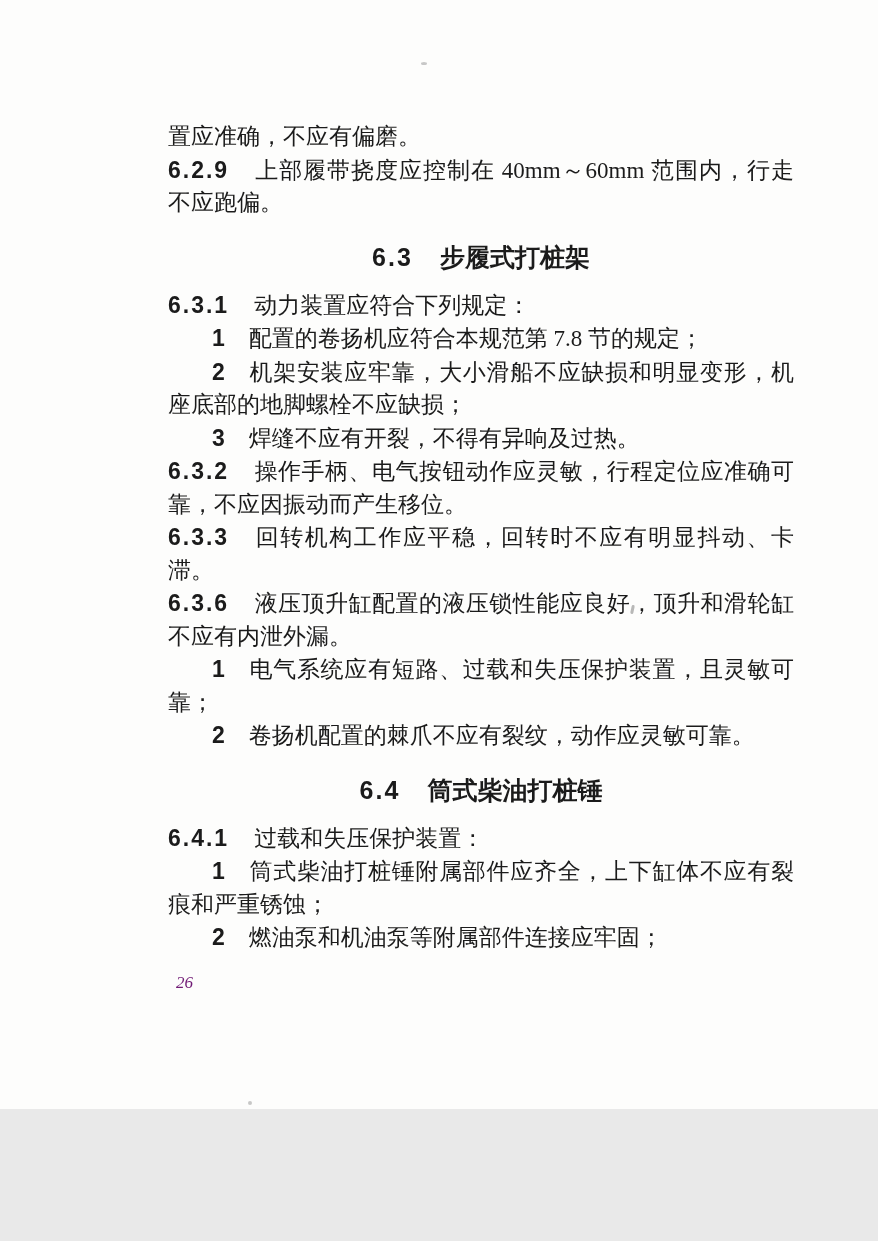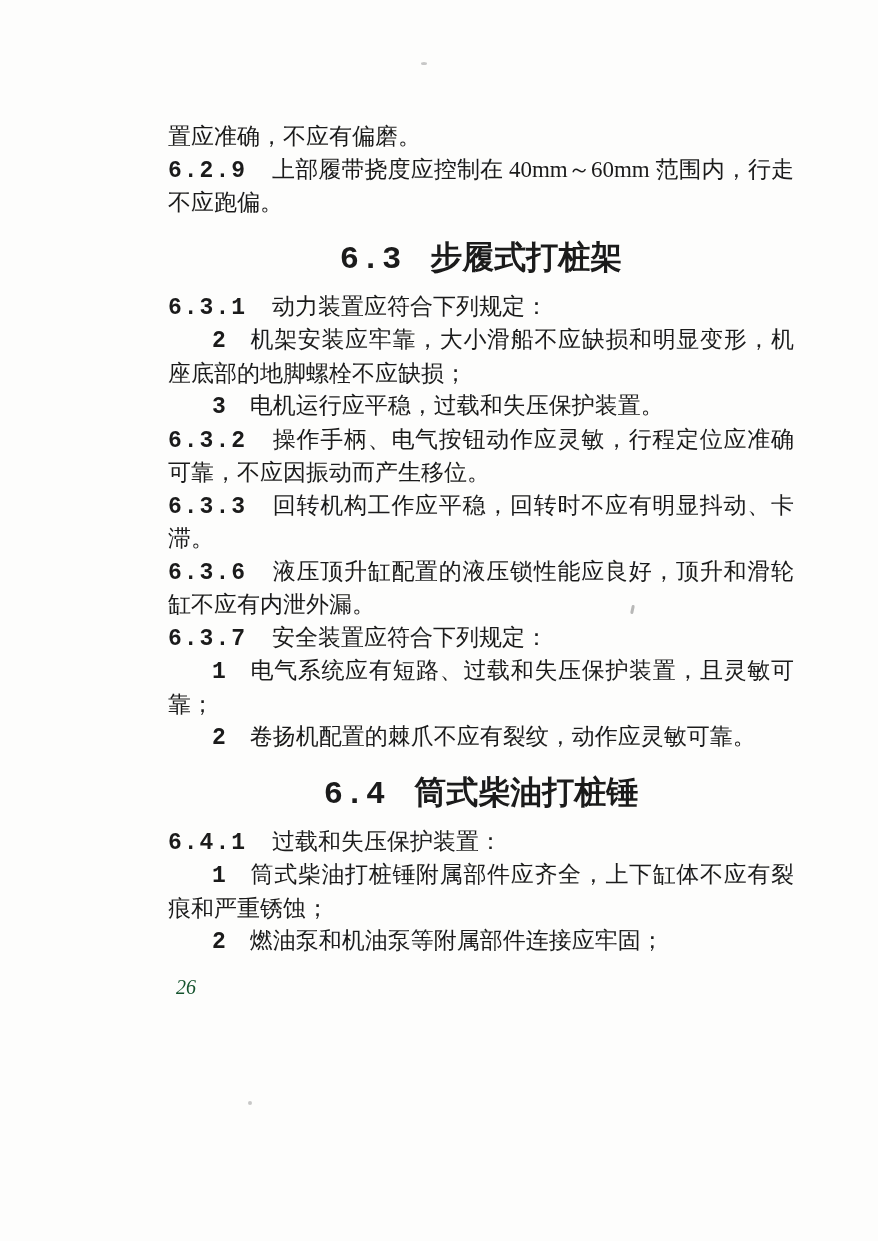--- a/index.html
+++ b/index.html
@@ -3,74 +3,74 @@
 <meta charset="utf-8">
 <style>
   html,body{margin:0;padding:0;}
   body{
     width:878px;height:1241px;
     background:#e9e9e9;
     font-family:"Liberation Serif","DejaVu Serif",serif;
   }
   .page{
     position:relative;
-    width:878px;height:1241px;
+    width:878px;height:1109px;
     background:#fdfdfc;
     color:#1b1b1b;
     overflow:hidden;
   }
   .text-column{
     position:absolute;
     left:168px;
     top:121px;
     width:626px;
   }
   .para{
     margin:0;
     font-size:23px;
     line-height:32.5px;
     text-align:justify;
     text-align-last:left;
     font-weight:normal;
   }
   .para .num{
     font-weight:bold;
-    font-family:Liberation Mono, monospace;
+    font-family:Liberation Sans, sans-serif;
   }
   .clause .num{
     letter-spacing:2px;
     margin-right:25px;
   }
   .subitem{
     text-indent:44px;
   }
   .subitem .num{
     margin-right:24px;
   }
   .heading{
     margin:21px 0 15px 0;
-    font-size:32px;
+    font-size:25px;
     line-height:33px;
     font-weight:bold;
     text-align:right;
     text-align-last:center;
   }
   .heading .num{
     letter-spacing:2px;
     margin-right:27px;
   }
   .page-footer{
     margin-top:13px;
     padding-left:8px;
   }
   .page-number{
     font-style:italic;
-    font-size:20px;
+    font-size:17px;
     line-height:30px;
-    color:#14532d;
+    color:#701a75;
     font-family:"Liberation Serif","DejaVu Serif",serif;
   }
   
   .speck{
     position:absolute;
     background:#9a9a9a;
     opacity:.55;
     border-radius:50%;
   }
   .speck-1{left:421px;top:62px;width:6px;height:3px;}
@@ -84,26 +84,26 @@
   <div class="speck speck-1"></div>
   <div class="speck speck-2"></div>
   <div class="speck speck-3"></div>
 
   <div class="text-column">
     <div>
         <p class="para continuation"><span class="txt">置应准确，不应有偏磨。</span></p>
         <p class="para clause"><span class="num">6.2.9</span><span class="txt">上部履带挠度应控制在 40mm～60mm 范围内，行走不应跑偏。</span></p>
         <h2 class="para heading"><span class="num">6.3</span><span class="txt">步履式打桩架</span></h2>
         <p class="para clause"><span class="num">6.3.1</span><span class="txt">动力装置应符合下列规定：</span></p>
+        <p class="para subitem"><span class="num">1</span><span class="txt">配置的卷扬机应符合本规范第 7.8 节的规定；</span></p>
         <p class="para subitem"><span class="num">2</span><span class="txt">机架安装应牢靠，大小滑船不应缺损和明显变形，机座底部的地脚螺栓不应缺损；</span></p>
-        <p class="para subitem"><span class="num">3</span><span class="txt">电机运行应平稳，过载和失压保护装置。</span></p>
+        <p class="para subitem"><span class="num">3</span><span class="txt">焊缝不应有开裂，不得有异响及过热。</span></p>
         <p class="para clause"><span class="num">6.3.2</span><span class="txt">操作手柄、电气按钮动作应灵敏，行程定位应准确可靠，不应因振动而产生移位。</span></p>
         <p class="para clause"><span class="num">6.3.3</span><span class="txt">回转机构工作应平稳，回转时不应有明显抖动、卡滞。</span></p>
         <p class="para clause"><span class="num">6.3.6</span><span class="txt">液压顶升缸配置的液压锁性能应良好，顶升和滑轮缸不应有内泄外漏。</span></p>
-        <p class="para clause"><span class="num">6.3.7</span><span class="txt">安全装置应符合下列规定：</span></p>
         <p class="para subitem"><span class="num">1</span><span class="txt">电气系统应有短路、过载和失压保护装置，且灵敏可靠；</span></p>
         <p class="para subitem"><span class="num">2</span><span class="txt">卷扬机配置的棘爪不应有裂纹，动作应灵敏可靠。</span></p>
         <h2 class="para heading"><span class="num">6.4</span><span class="txt">筒式柴油打桩锤</span></h2>
         <p class="para clause"><span class="num">6.4.1</span><span class="txt">过载和失压保护装置：</span></p>
         <p class="para subitem"><span class="num">1</span><span class="txt">筒式柴油打桩锤附属部件应齐全，上下缸体不应有裂痕和严重锈蚀；</span></p>
         <p class="para subitem"><span class="num">2</span><span class="txt">燃油泵和机油泵等附属部件连接应牢固；</span></p>
       </div>
     <div class="page-footer">
       <span class="page-number">26</span>
     </div>

